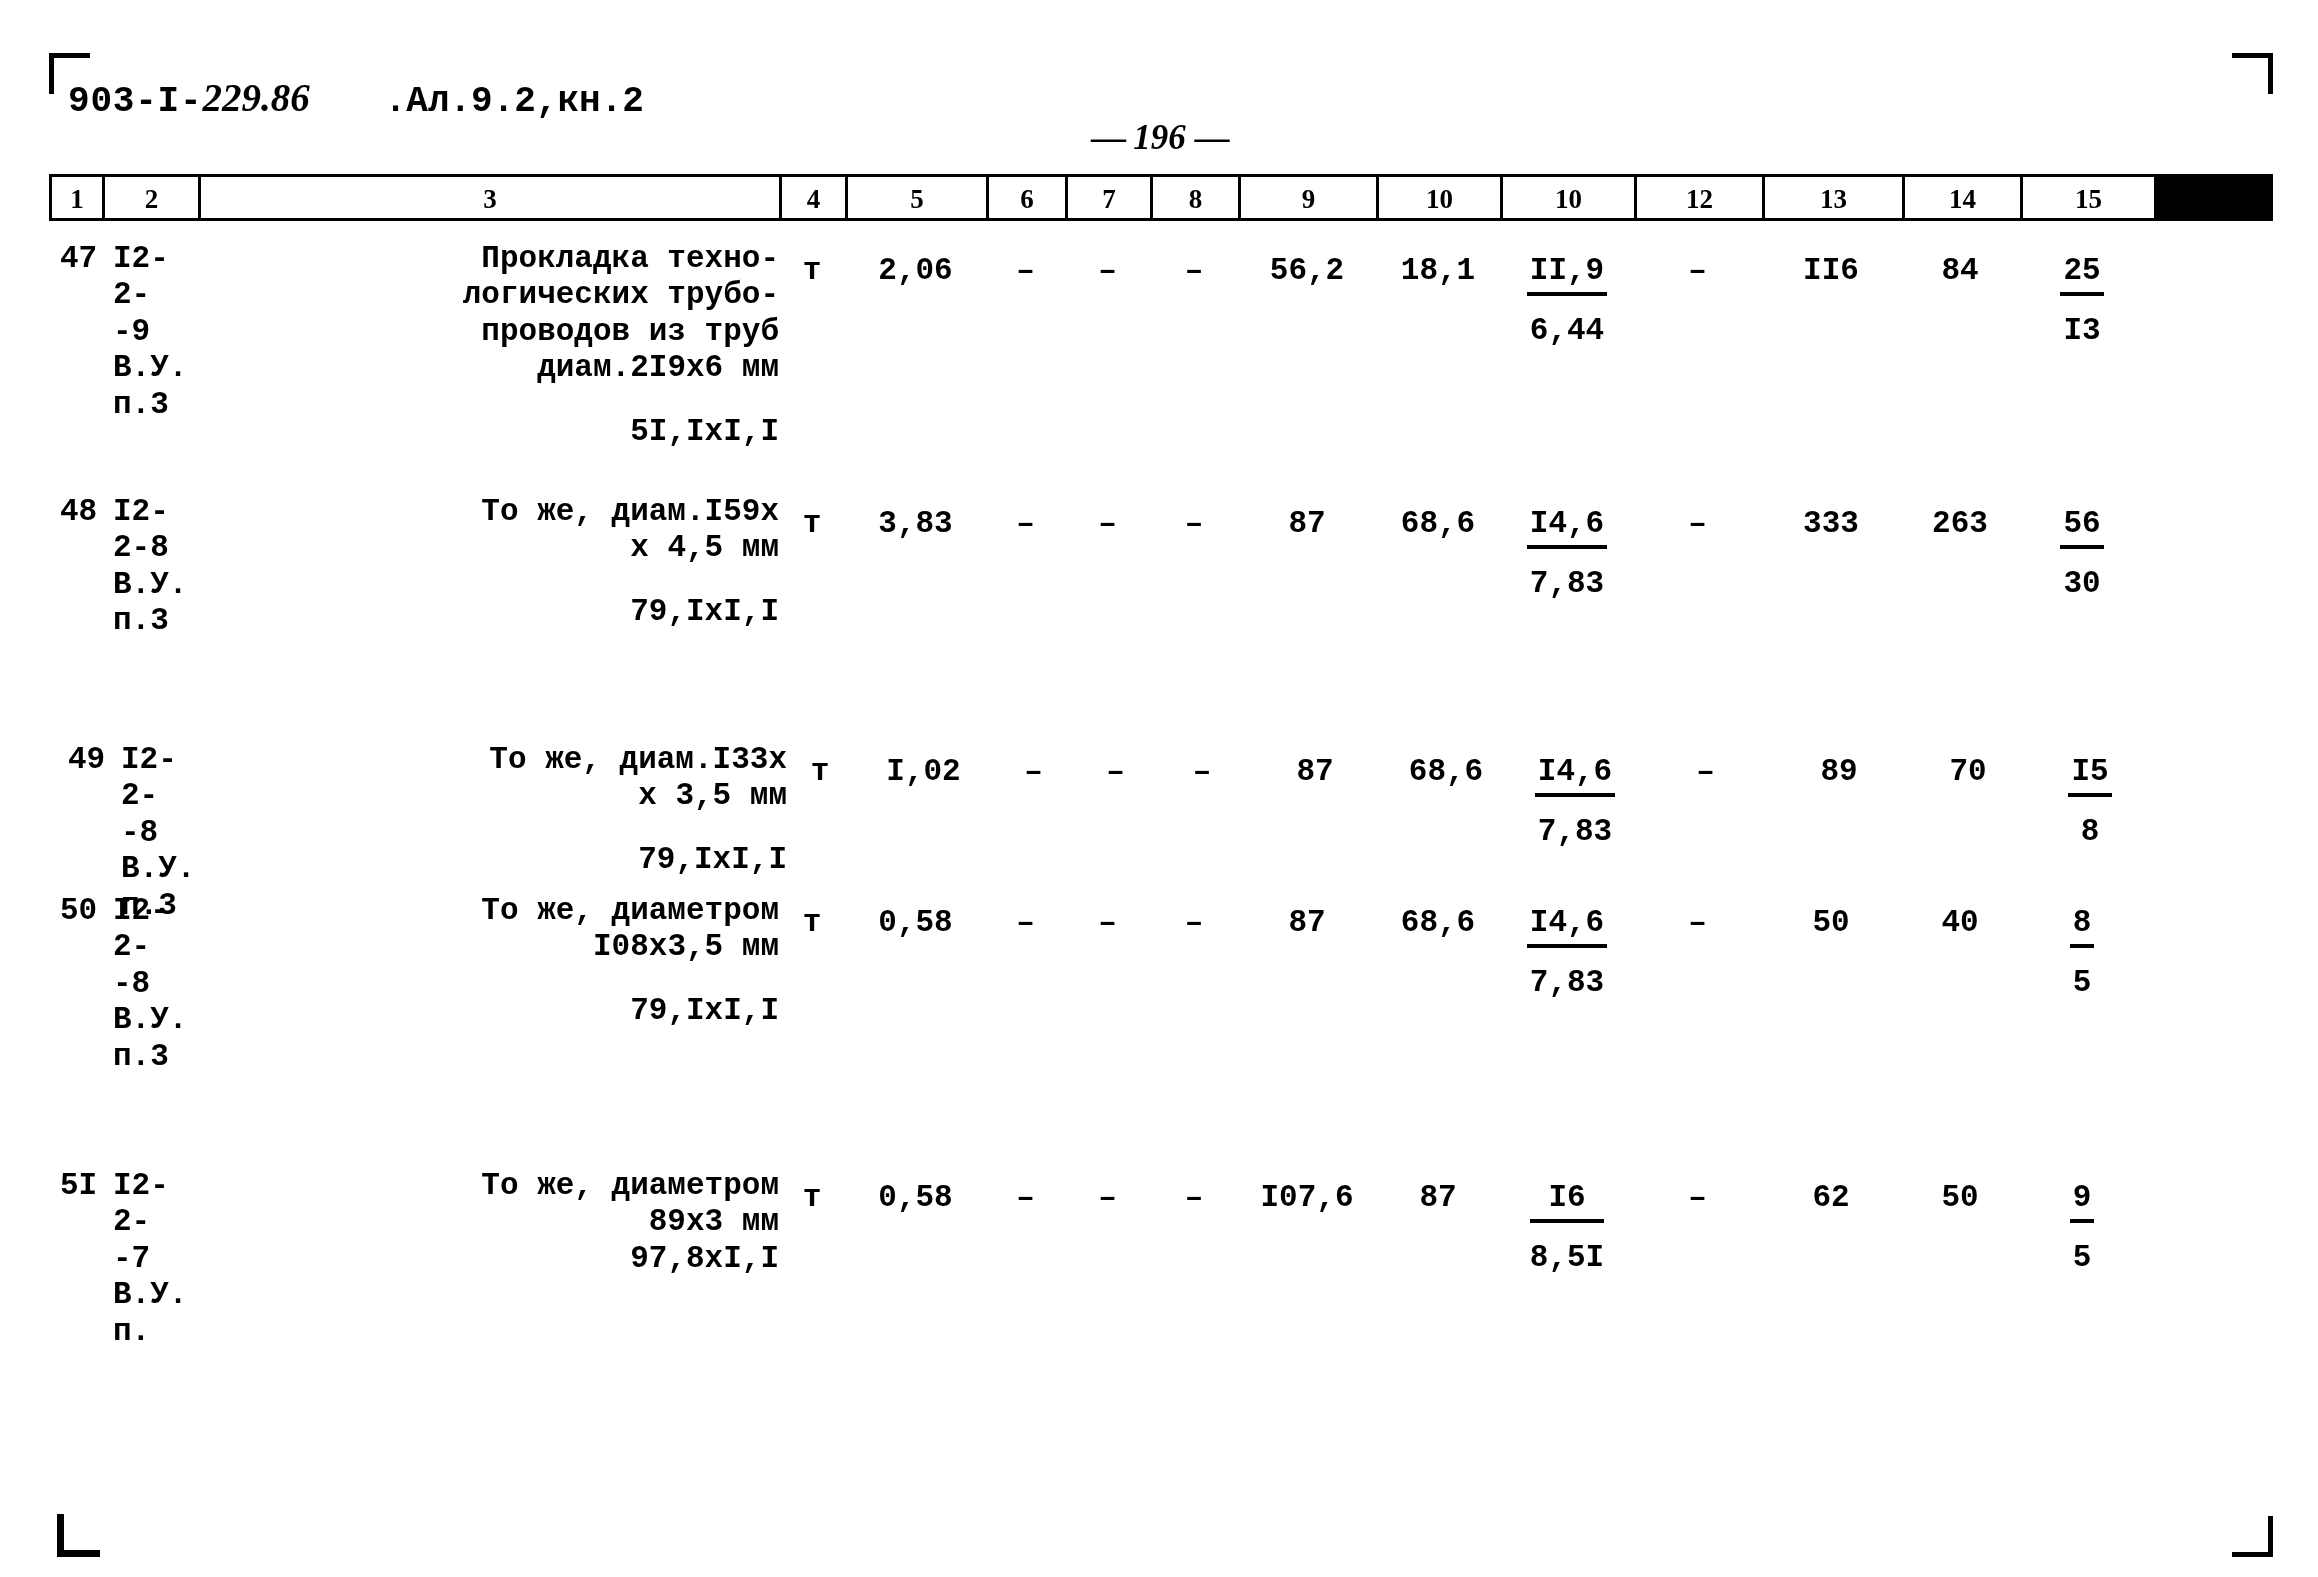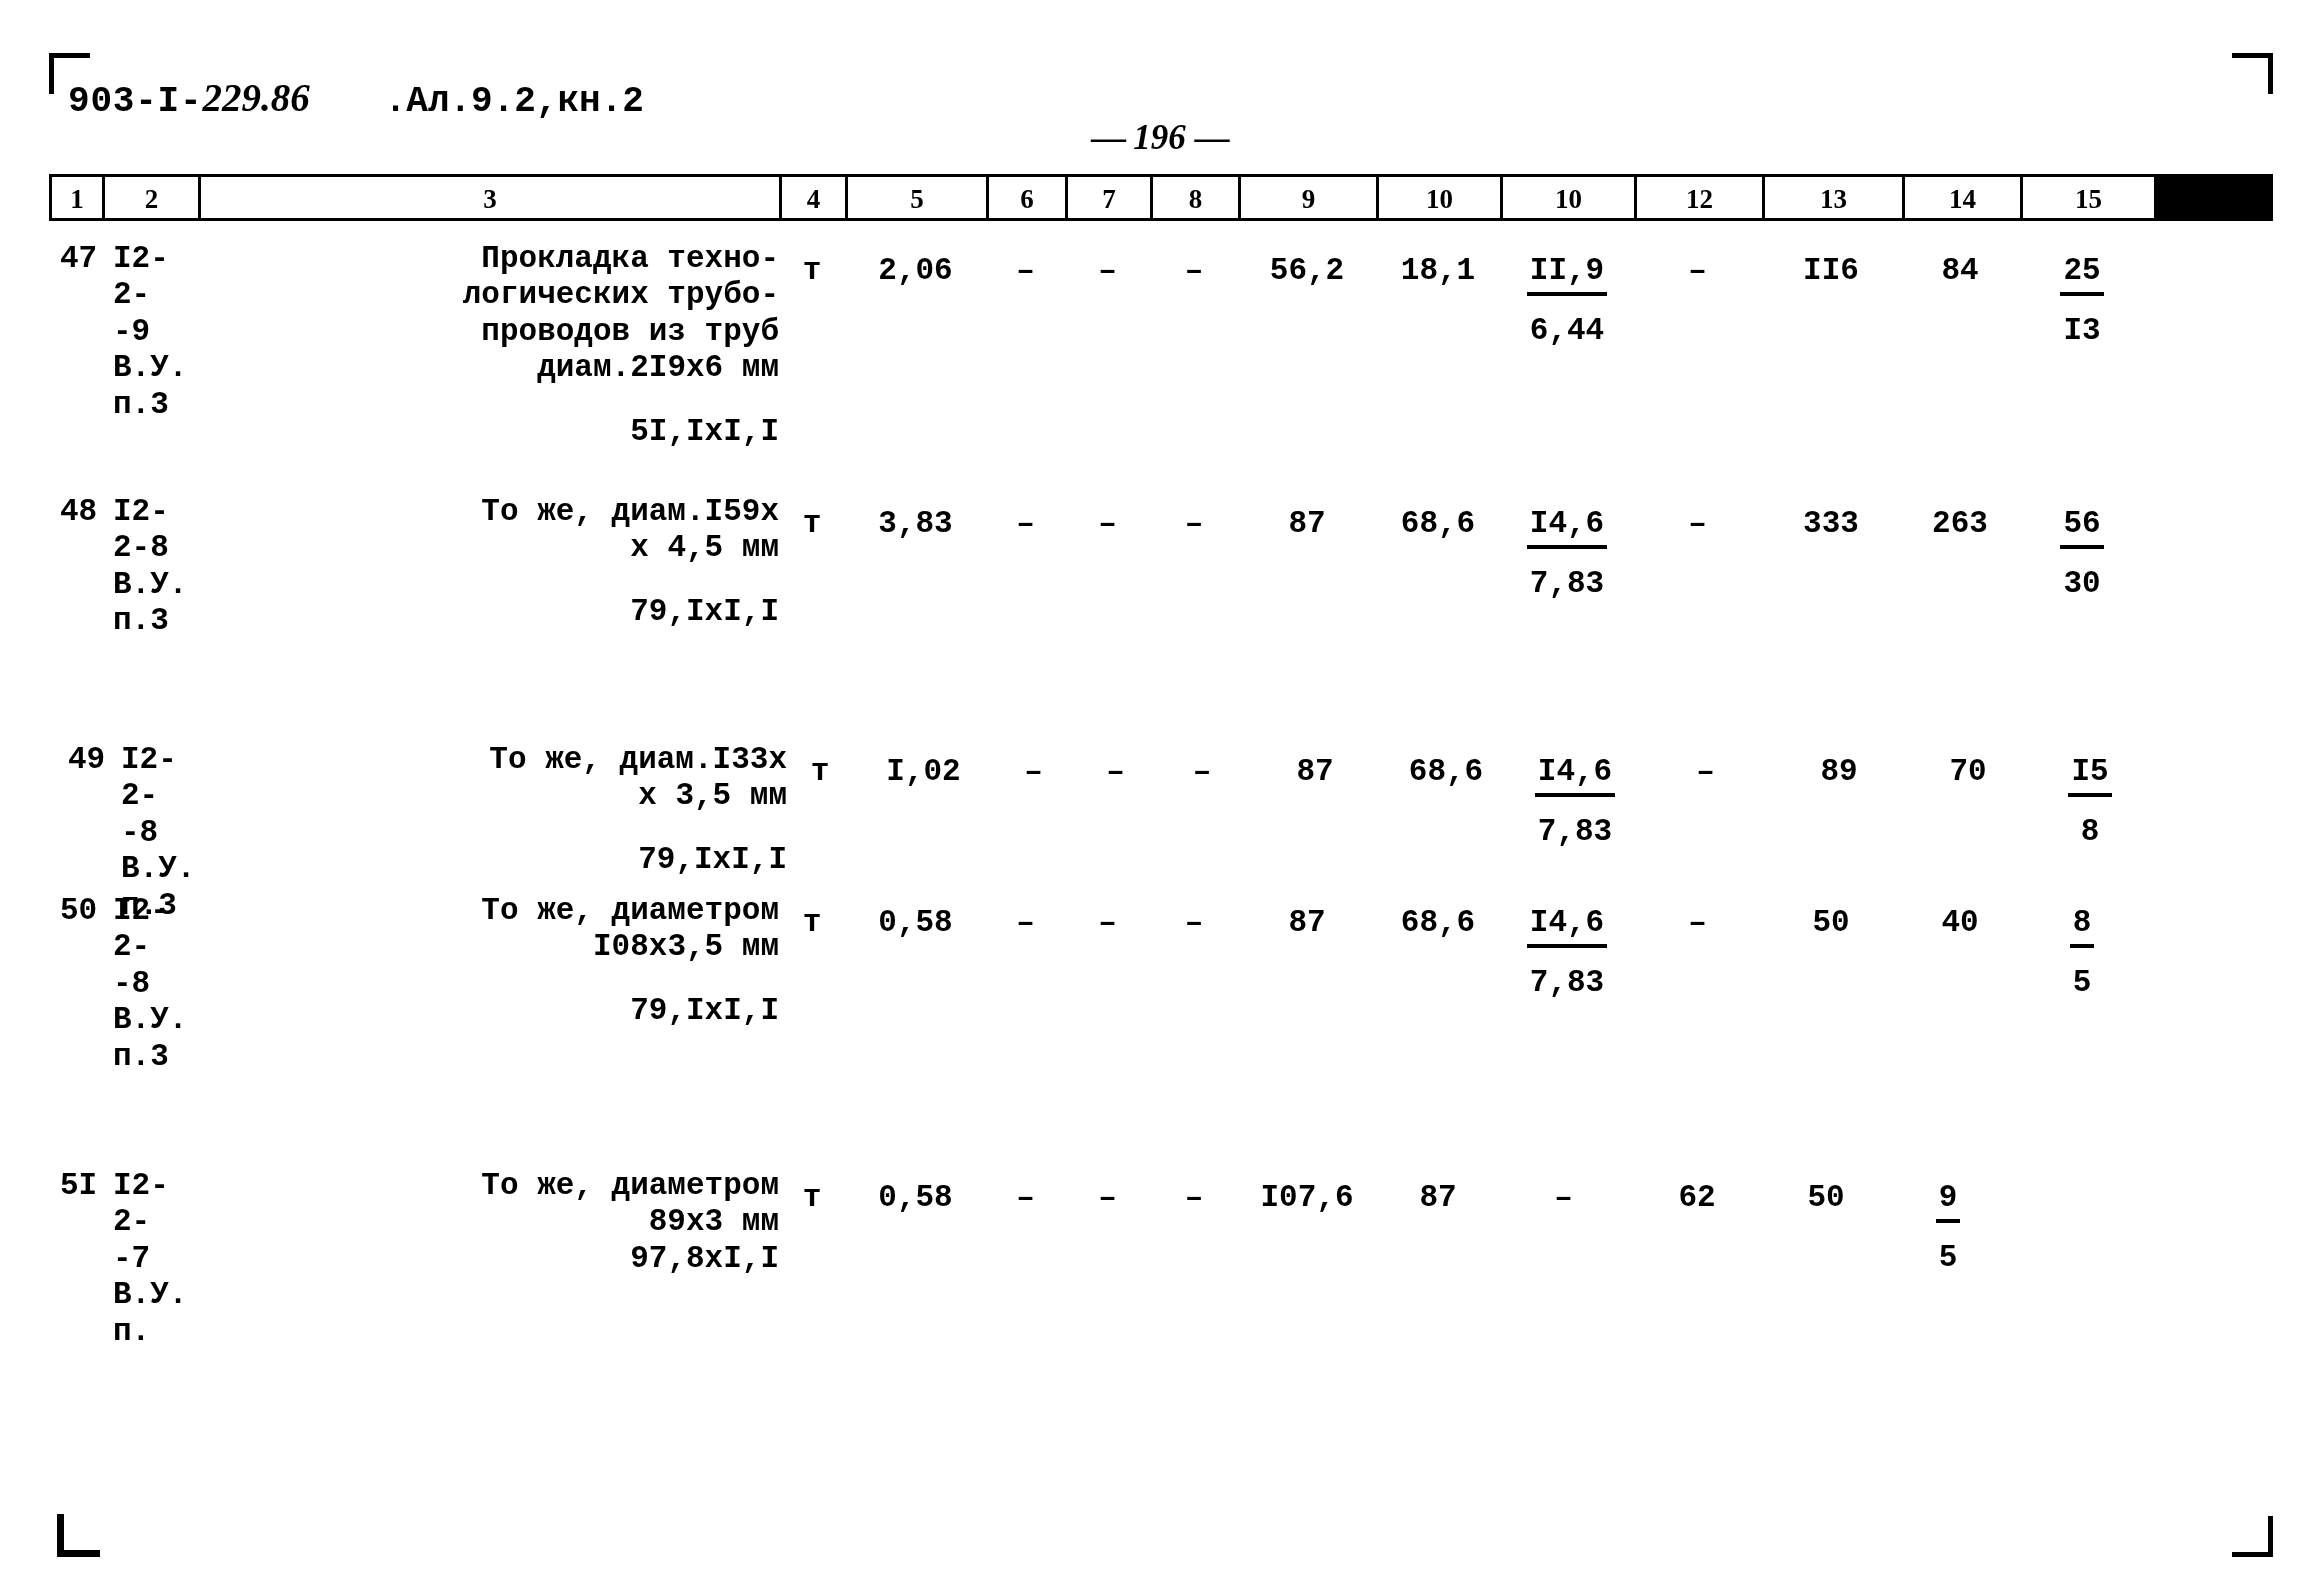--- a/index.html
+++ b/index.html
@@ -266,19 +266,20 @@
       <div class="cell c-desc" style="width: 581px;"><span class="desc-main">То же, диаметром
 89х3 мм
 97,8хI,I</span></div>
       <div class="cell c-val" style="width: 66px; padding-top: 17.3px;">т</div>
       <div class="cell c-val" style="width: 141px; padding-top: 17.3px;">0,58</div>
       <div class="cell c-val" style="width: 79px; padding-top: 17.3px;">–</div>
       <div class="cell c-val" style="width: 85px; padding-top: 17.3px;">–</div>
       <div class="cell c-val" style="width: 88px; padding-top: 17.3px;">–</div>
       <div class="cell c-val" style="width: 138px; padding-top: 17.3px;">I07,6</div>
       <div class="cell c-val" style="width: 124px; padding-top: 17.3px;">87</div>
+      <div class="cell c-val" style="width: 134px; padding-top: 17.3px;"><span class="frac"><span class="top">I6</span><span class="bot">8,5I</span></span></div>
       <div class="cell c-val" style="width: 127px; padding-top: 17.3px;">–</div>
       <div class="cell c-val" style="width: 140px; padding-top: 17.3px;">62</div>
       <div class="cell c-val" style="width: 118px; padding-top: 17.3px;">50</div>
       <div class="cell c-val" style="width: 126px; padding-top: 17.3px;"><span class="frac"><span class="top">9</span><span class="bot">5</span></span></div>
     </div>
   </div>
 
 
 </body></html>

